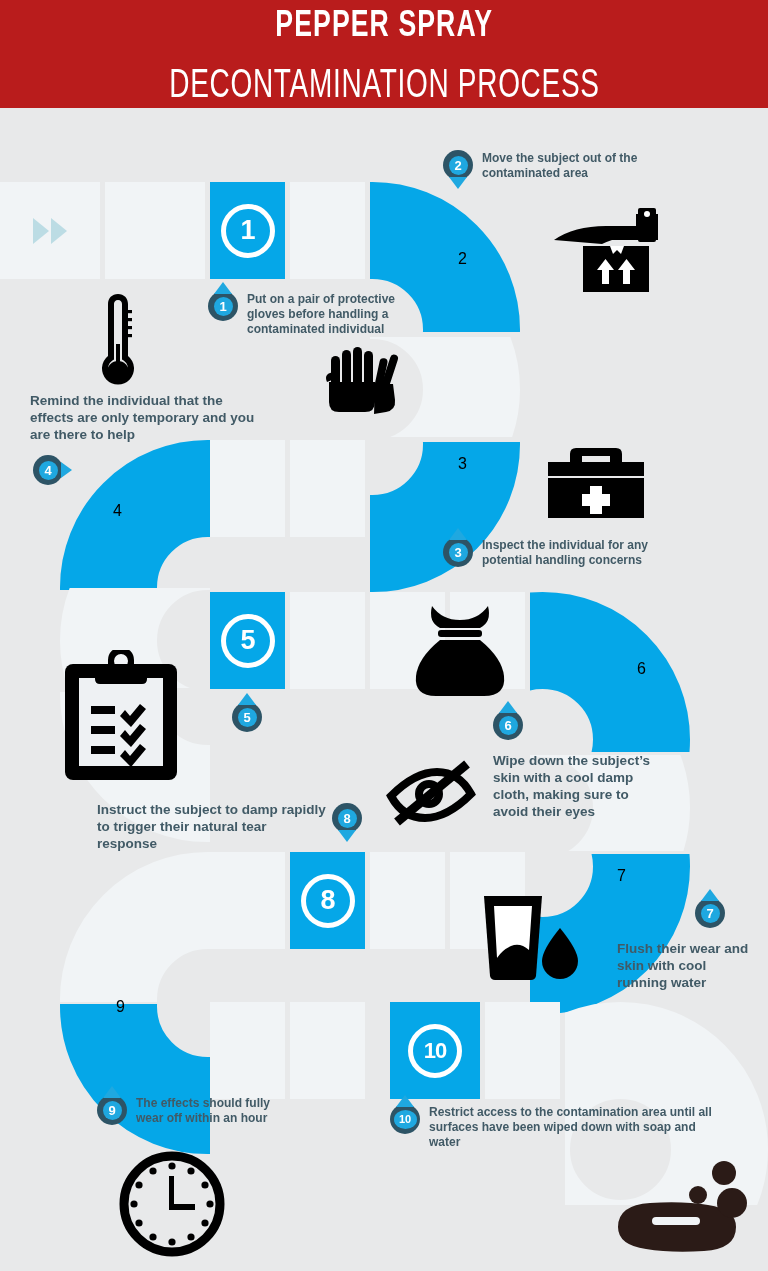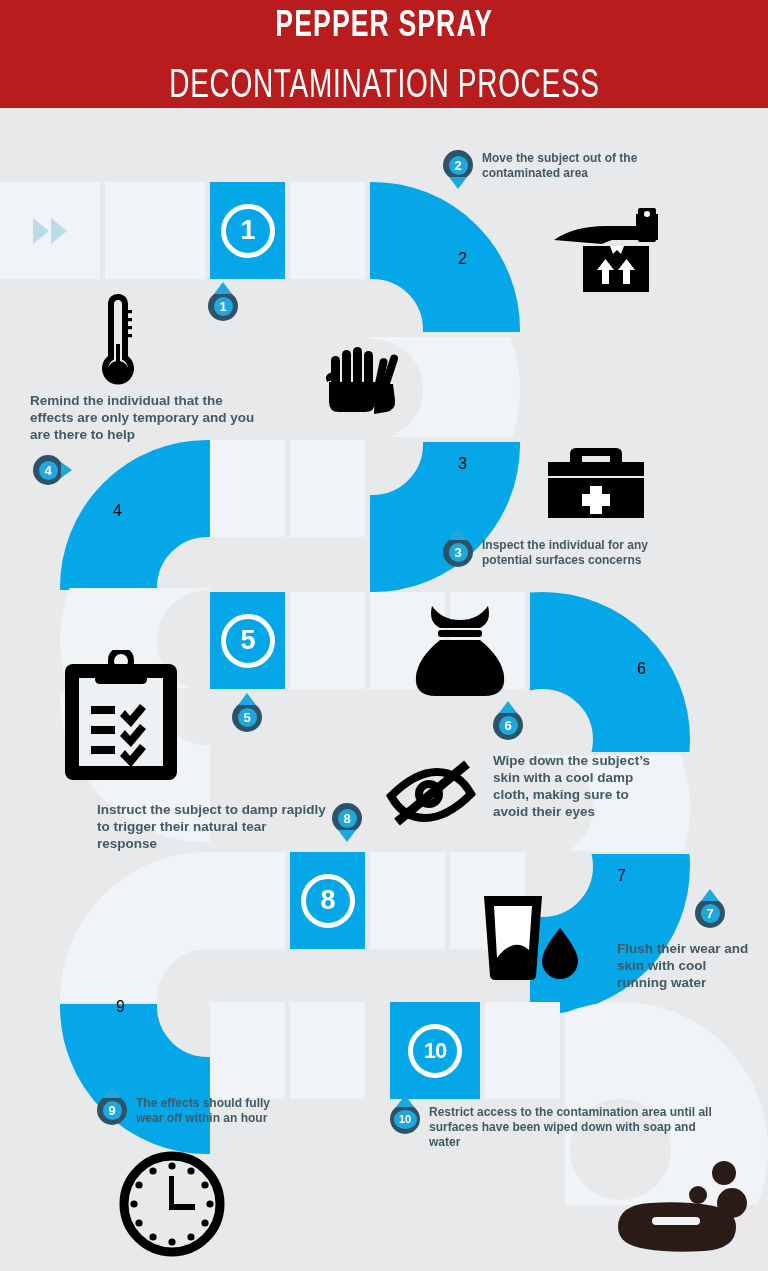--- a/index.html
+++ b/index.html
@@ -236,28 +236,29 @@
     <div class="ptr down"></div>
   </div>
   <div class="ctext">Move the subject out of the contaminated area</div>
 </div>
 
 <div class="callout" style="left:208px; top:291px; width:215px;">
   <div class="badge">
     <i>1</i>
     <div class="ptr up"></div>
   </div>
+  <div class="ctext">Put on a pair of protective gloves before handling a contaminated individual</div>
 </div>
 
 <div class="callout" style="left:443px; top:537px; width:230px;">
   <div class="badge">
     <i>3</i>
     <div class="ptr up"></div>
   </div>
-  <div class="ctext">Inspect the individual for any potential surfaces concerns</div>
+  <div class="ctext">Inspect the individual for any potential handling concerns</div>
 </div>
 
 <div class="plain" style="left:30px; top:392px; width:230px;">Remind the individual that the effects are only temporary and you are there to help</div>
 <div class="callout" style="left:33px; top:455px; width:70px;">
   <div class="badge">
     <i>4</i>
     <div class="ptr right"></div>
   </div>
 </div>
 

